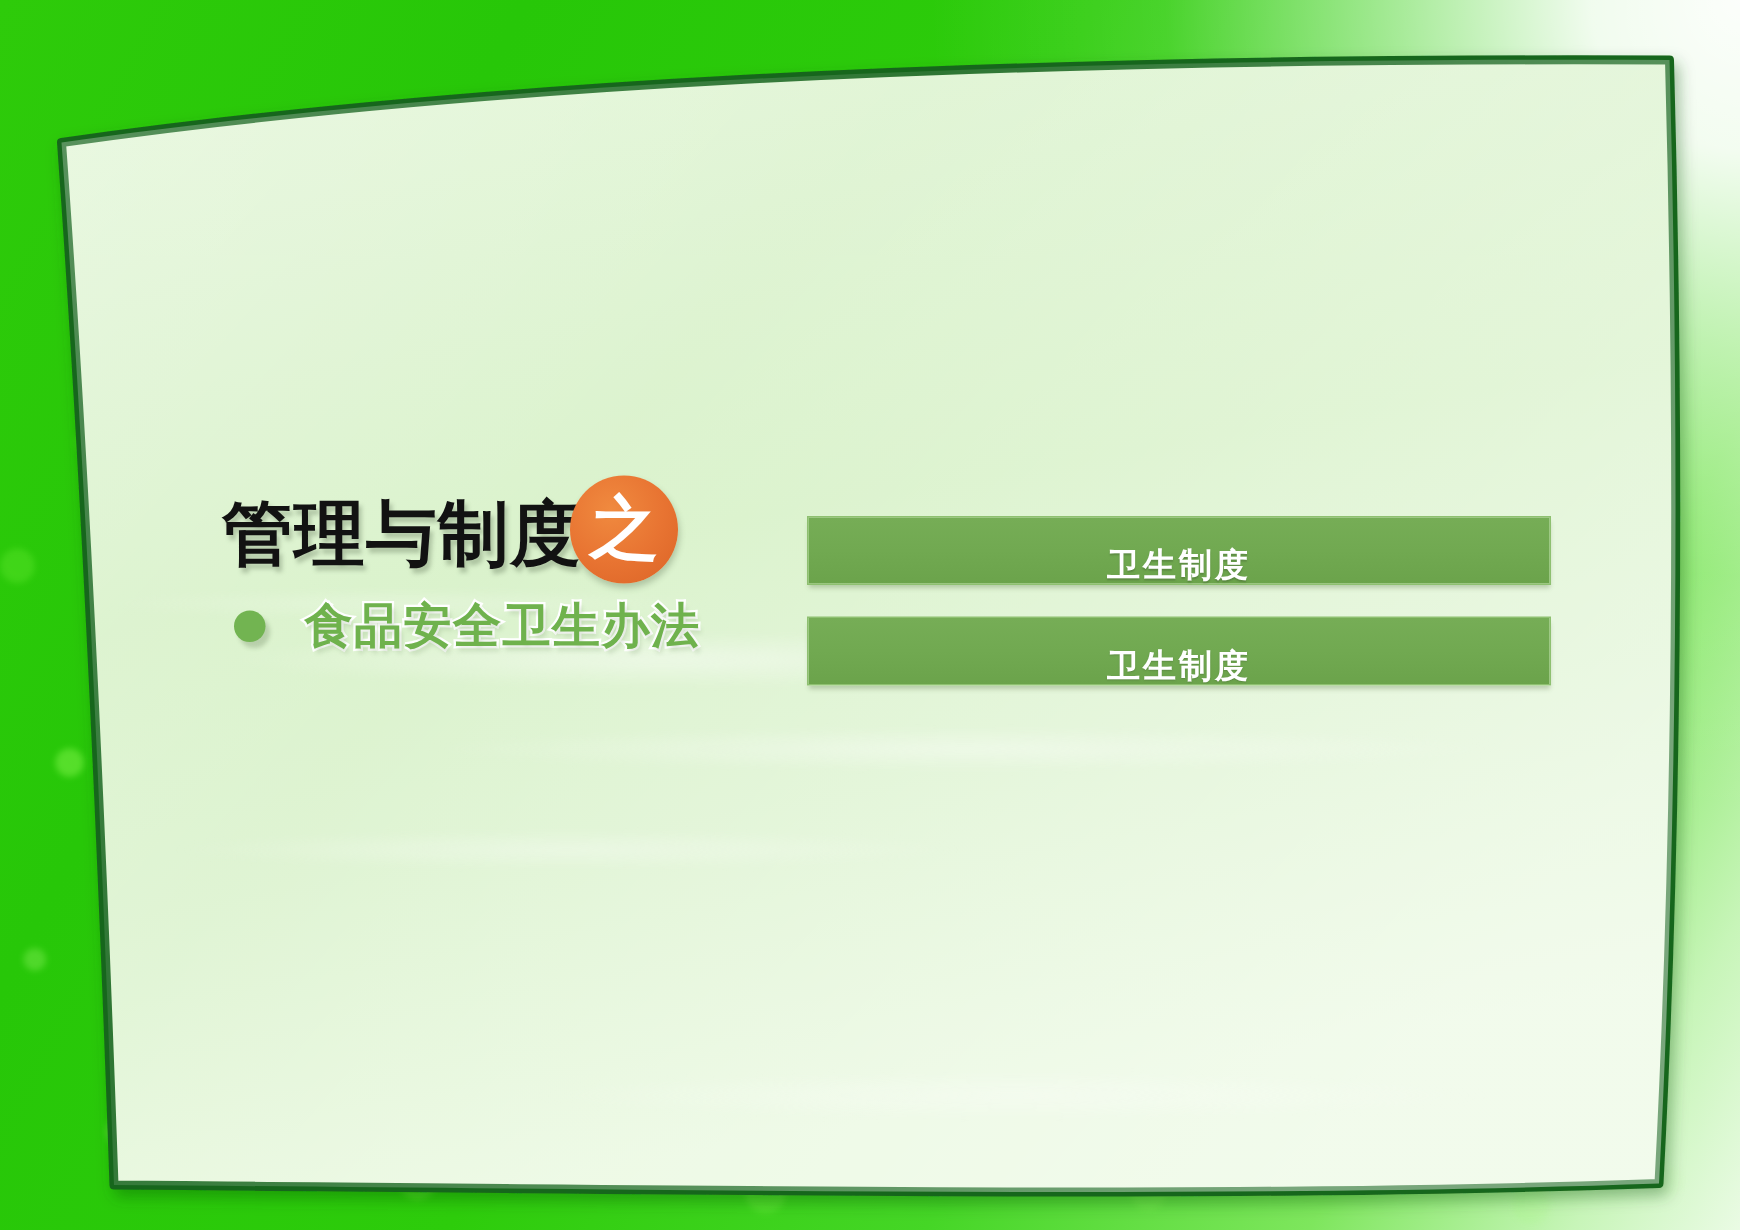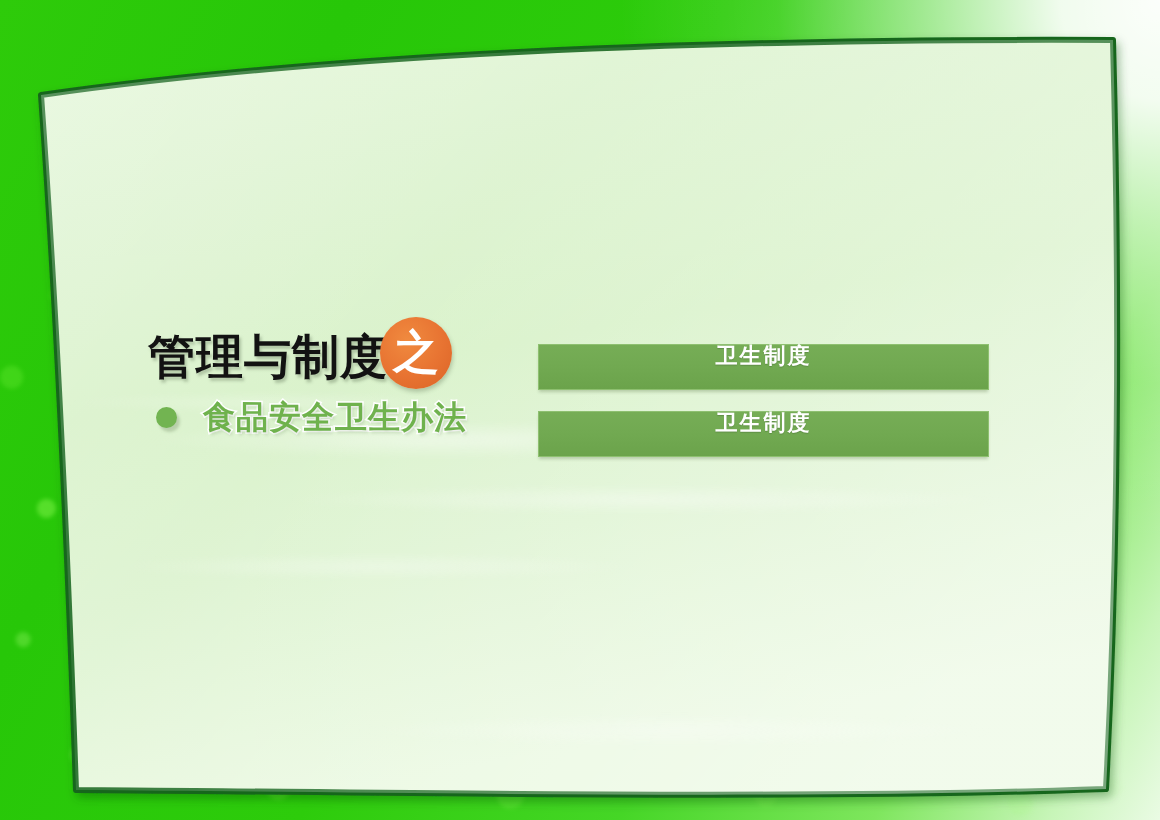--- a/index.html
+++ b/index.html
@@ -191,27 +191,27 @@
 
   
   .button-stack {
     position: absolute;
     left: 538px;
     top: 344px;
     width: 460px;
   }
   .nav-button {
     position: relative;
-    width: 451px;
+    width: 496px;
     height: 46px;
     background: linear-gradient(to bottom, #76ad56 0%, #71a951 50%, #6ba34b 100%);
     border: 1px solid #8ec070;
     box-sizing: border-box;
     display: flex;
-    align-items: flex-start;
+    align-items: flex-end;
     justify-content: center;
     box-shadow: 0 3px 3px -1px rgba(80,110,60,0.30);
     cursor: pointer;
   }
   .nav-button + .nav-button {
     margin-top: 21px;
   }
   .nav-button-label {
     font-family: "DejaVu Sans", "Liberation Sans", sans-serif;
     font-size: 22px;

